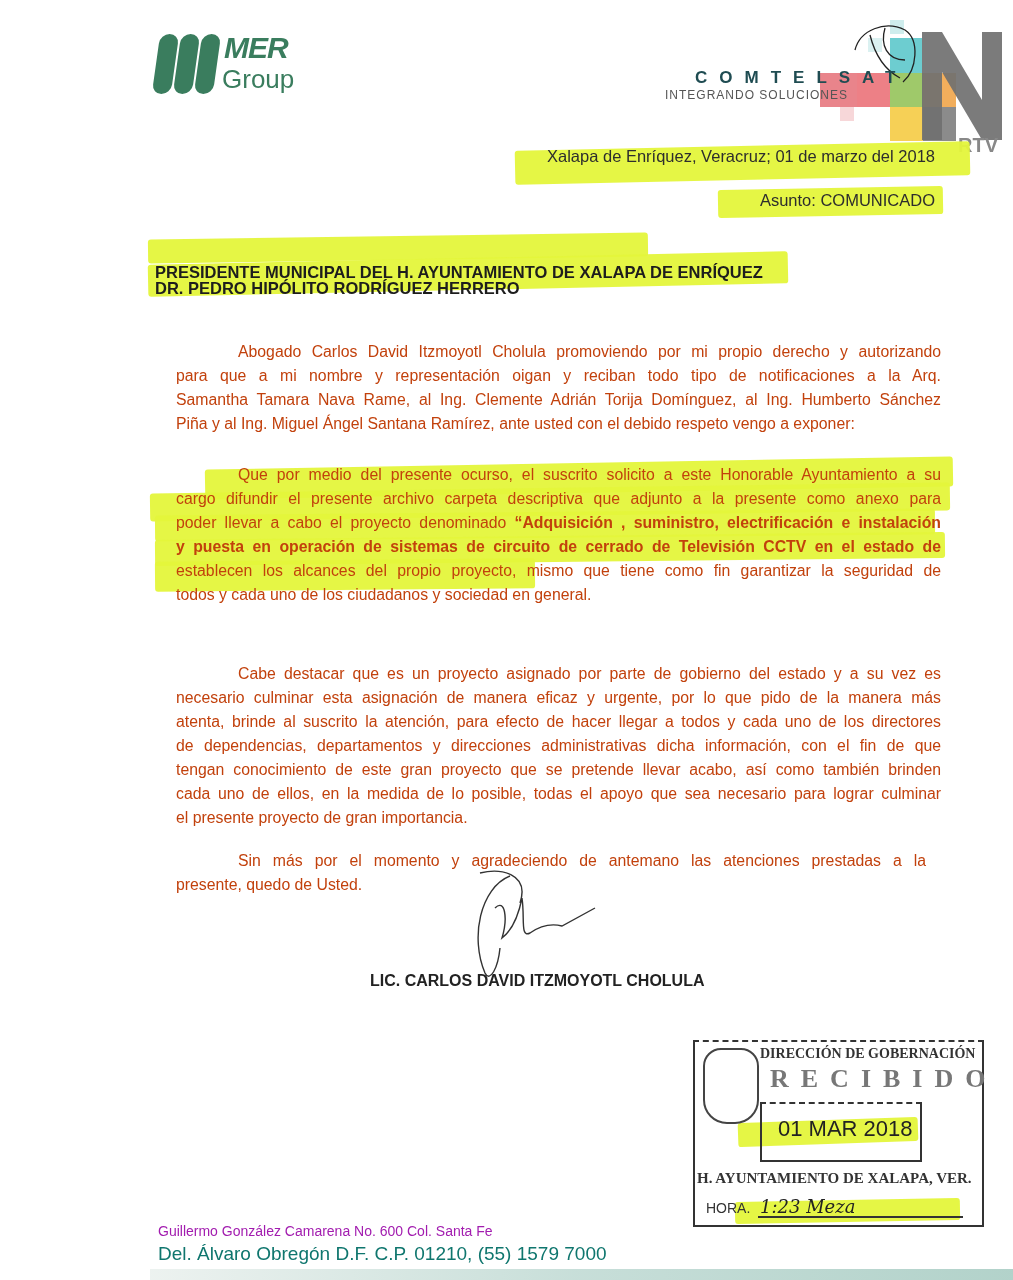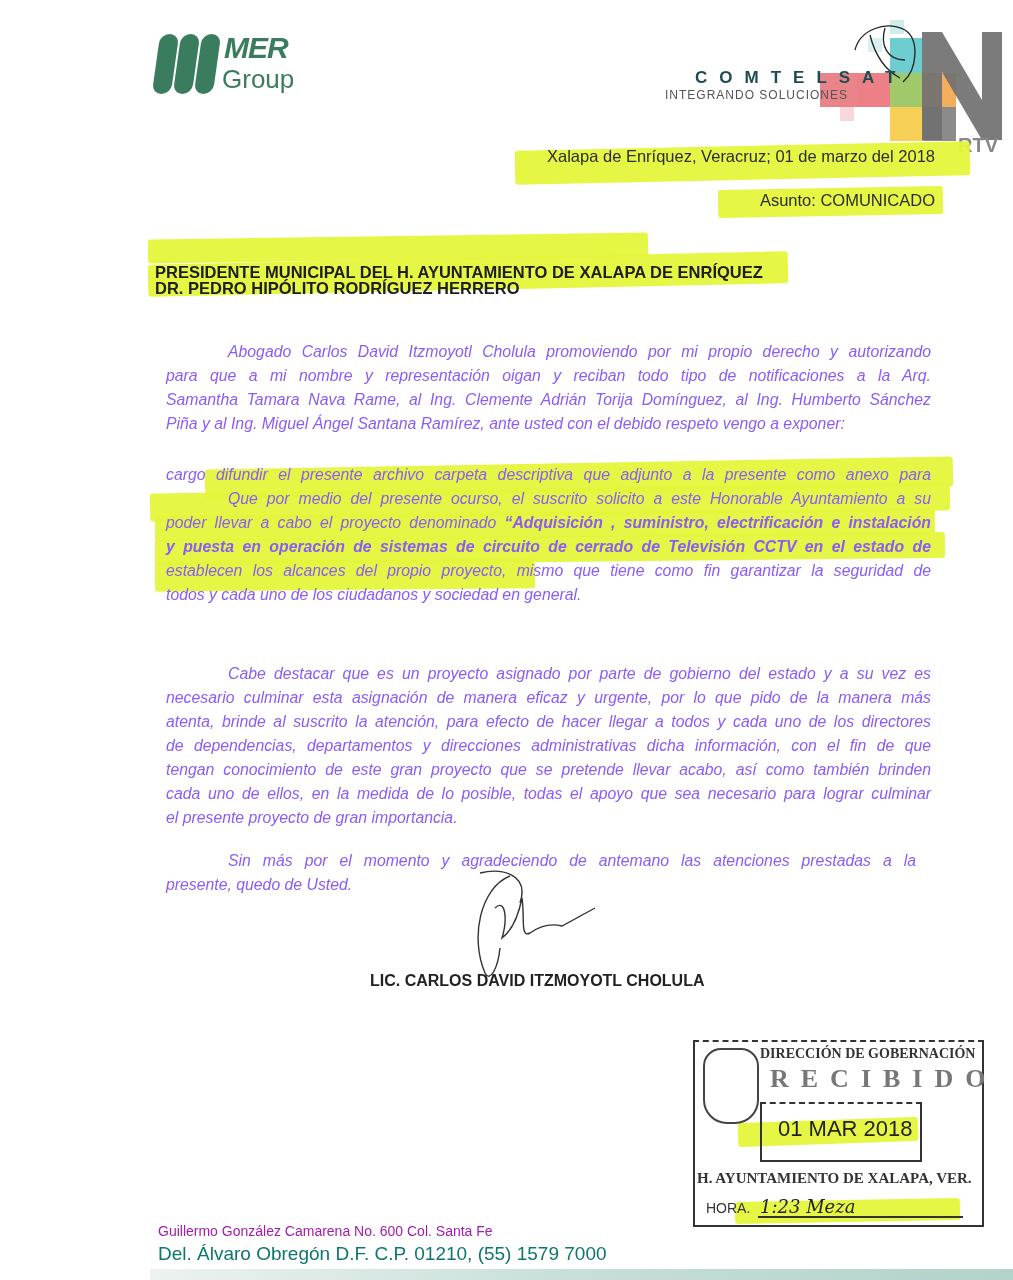--- a/index.html
+++ b/index.html
@@ -28,21 +28,21 @@
   .sq { position: absolute; opacity: 0.85; }
   .hl-blob { position: absolute; background: #e4f53b; border-radius: 3px; opacity: 0.95; }
 
   .line { position: absolute; white-space: nowrap; font-size: 16.5px; line-height: 22px; color: #2d2d2d; font-family: "Liberation Sans Narrow", "Liberation Sans", sans-serif; }
 
   .date-line { right: 78px; top: 145px; font-size: 16.5px; }
   .asunto { right: 78px; top: 189px; font-size: 16.5px; }
   .addr1 { left: 155px; top: 237px; font-weight: bold; font-size: 16.5px; color: #1d1d1d; margin-top: 40px; }
   .addr2 { left: 155px; top: 261px; font-weight: bold; font-size: 16.5px; color: #1d1d1d; }
 
-  .para { position: absolute; left: 166px; width: 765px; font-size: 15.8px; line-height: 24px; color: #8b5cf6; font-style: italic; }
+  .para { position: absolute; left: 176px; width: 765px; font-size: 15.8px; line-height: 24px; color: #c2410c; }
   .para .pl { display: block; text-align: justify; text-align-last: justify; white-space: nowrap; height: 24px; overflow: visible; }
   .para .pl.last { text-align-last: left; }
   .para .pl.indent { padding-left: 62px; }
 
   .sig-name { left: 370px; top: 970px; font-weight: bold; font-size: 16px; color: #222; }
 
   
   .stamp { left: 693px; top: 1040px; width: 287px; height: 183px; border: 2px solid #333; border-style: dashed solid solid solid; }
   .stamp-seal { left: 703px; top: 1048px; width: 52px; height: 72px; border: 2px solid #444; border-radius: 18px 18px 24px 24px; }
   .stamp-dir { left: 760px; top: 1046px; font-family: "Liberation Serif", serif; font-size: 14px; font-weight: bold; color: #333; }
@@ -113,22 +113,22 @@
 <div class="line addr2">PRESIDENTE MUNICIPAL DEL H. AYUNTAMIENTO DE XALAPA DE ENRÍQUEZ</div>
 
 <div class="para" style="top:340px">
   <span class="pl indent">Abogado Carlos David Itzmoyotl Cholula promoviendo por mi propio derecho y autorizando</span>
   <span class="pl">para que a mi nombre y representación oigan y reciban todo tipo de notificaciones a la Arq.</span>
   <span class="pl">Samantha Tamara Nava Rame,  al Ing. Clemente Adrián Torija Domínguez,  al Ing. Humberto Sánchez</span>
   <span class="pl last">Piña y al Ing. Miguel Ángel Santana Ramírez, ante usted con el debido respeto vengo a exponer:</span>
 </div>
 
 <div class="para" style="top:463px">
+  <span class="pl indent">Que por medio del presente ocurso, el suscrito solicito a este Honorable Ayuntamiento a su</span>
   <span class="pl">cargo difundir el presente archivo carpeta descriptiva que adjunto a la presente como anexo para</span>
-  <span class="pl indent">Que por medio del presente ocurso, el suscrito solicito a este Honorable Ayuntamiento a su</span>
   <span class="pl" style="text-align-last:justify">
     <span>poder llevar a cabo el proyecto denominado</span>
     <b>“Adquisición , suministro, electrificación e instalación</b>
   </span>
   <span class="pl" style="font-weight:bold">y puesta en operación de sistemas de circuito de cerrado de Televisión CCTV en el estado de</span>
   <span class="pl">establecen los alcances del propio proyecto, mismo que tiene como fin garantizar la seguridad de</span>
   <span class="pl last">todos y cada uno de los ciudadanos y sociedad en general.</span>
 </div>
 
 <div class="para" style="top:662px">

